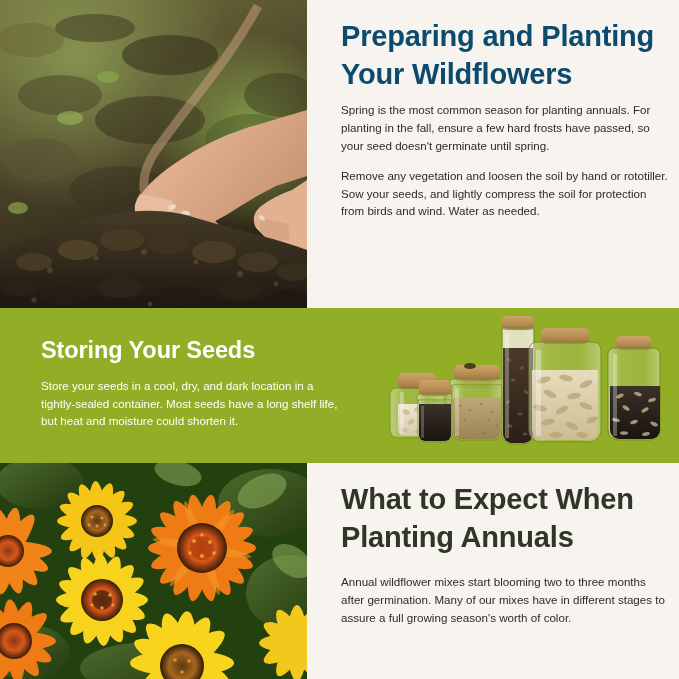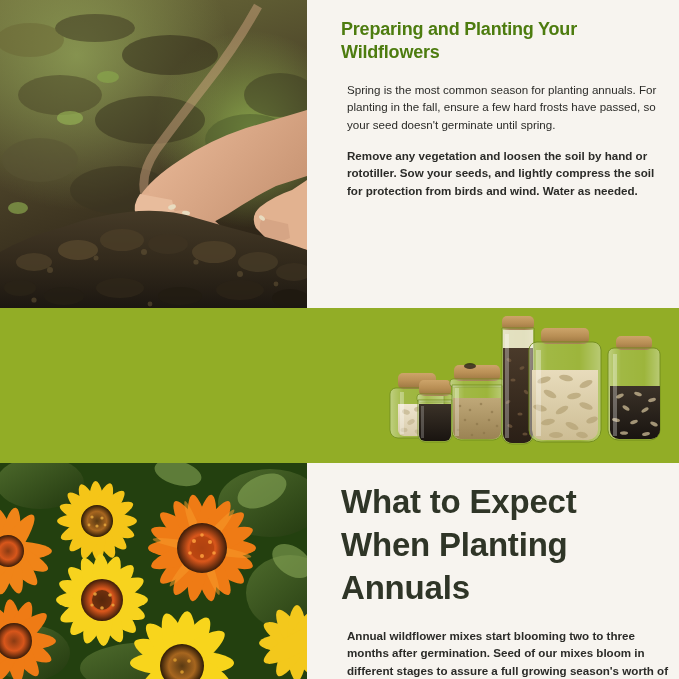--- a/index.html
+++ b/index.html
@@ -36,41 +36,41 @@
     background: #2e2317;
   }
   .soil-canvas { position:absolute; left:0; top:0; width:307px; height:308px; display:block; }
 
   .top-text {
     position: absolute;
     left: 341px; top: 18px;
     width: 327px;
   }
   .h1 {
-    font-size: 18px;
+    font-size: 29px;
     line-height: 1.30;
     font-weight: bold;
-    color: #4d7c0f;
+    color: #0c4a6e;
     letter-spacing: -0.2px;
-    margin: 0 0 16px 0;
+    margin: 0 0 8px 0;
   }
   .sub-h {
     font-size: 11.7px;
     font-weight: bold;
     color: #8a7c1b;
     margin: 0 0 2px 0;
     letter-spacing: 0.05px;
   }
   .body-p {
     font-size: 11.6px;
     line-height: 1.52;
     color: #2b2b28;
-    margin: 0 0 13px 6px;
-  }
-  .body-p:last-child { margin-bottom: 0; font-weight: bold; }
+    margin: 0 0 13px 0;
+  }
+  .body-p:last-child { margin-bottom: 0; }
 
   
   .sec-green {
     position: absolute;
     left: 0; top: 308px;
     width: 679px; height: 155px;
     background: #92ad26;
     overflow: hidden;
   }
   .green-text {
@@ -114,21 +114,21 @@
     background: #1d3a10;
   }
   .flowers-canvas { position:absolute; left:0; top:0; width:307px; height:216px; display:block; }
 
   .bottom-text {
     position: absolute;
     left: 341px; top: 18px;
     width: 327px;
   }
   .h1b {
-    font-size: 33px;
+    font-size: 29px;
     line-height: 1.30;
     font-weight: bold;
     color: #2f3527;
     letter-spacing: -0.2px;
     margin: 0 0 17px 0;
   }
 </style>
 </head>
 <body>
 
@@ -245,20 +245,24 @@
 
       <p class="body-p">Spring is the most common season for planting annuals. For planting in the fall, ensure a few hard frosts have passed, so your seed doesn't germinate until spring.</p>
 
 
       <p class="body-p">Remove any vegetation and loosen the soil by hand or rototiller. Sow your seeds, and lightly compress the soil for protection from birds and wind. Water as needed.</p>
     </div>
   </div>
 
   <div class="sec-green">
 
+    <div class="green-text">
+      <h2 class="h2">Storing Your Seeds</h2>
+      <p class="green-p">Store your seeds in a cool, dry, and dark location in a tightly-sealed container. Most seeds have a long shelf life, but heat and moisture could shorten it.</p>
+    </div>
 
     <div class="img-jars">
       <svg class="jars-canvas" viewBox="0 0 299 155" preserveAspectRatio="none">
         <defs>
           <linearGradient id="glassG" x1="0" y1="0" x2="1" y2="0">
             <stop offset="0" stop-color="#ffffff" stop-opacity="0.42"></stop>
             <stop offset="0.25" stop-color="#ffffff" stop-opacity="0.14"></stop>
             <stop offset="0.7" stop-color="#ffffff" stop-opacity="0.10"></stop>
             <stop offset="1" stop-color="#ffffff" stop-opacity="0.36"></stop>
           </linearGradient>
@@ -556,17 +560,17 @@
             <ellipse cx="297" cy="180" rx="38" ry="10" transform="rotate(90 297 180)"></ellipse>
             <ellipse cx="297" cy="180" rx="38" ry="10" transform="rotate(120 297 180)"></ellipse>
             <ellipse cx="297" cy="180" rx="38" ry="10" transform="rotate(150 297 180)"></ellipse>
           </g>
         </g>
       </svg>
     </div>
 
     <div class="bottom-text">
       <h1 class="h1b">What to Expect When Planting Annuals</h1>
-      <p class="body-p">Annual wildflower mixes start blooming two to three months after germination. Seed of our mixes bloom in different stages to assure a full growing season's worth of color.</p>
+      <p class="body-p">Annual wildflower mixes start blooming two to three months after germination. Many of our mixes have in different stages to assure a full growing season's worth of color.</p>
     </div>
   </div>
 
 </div>
 
 </body></html>

